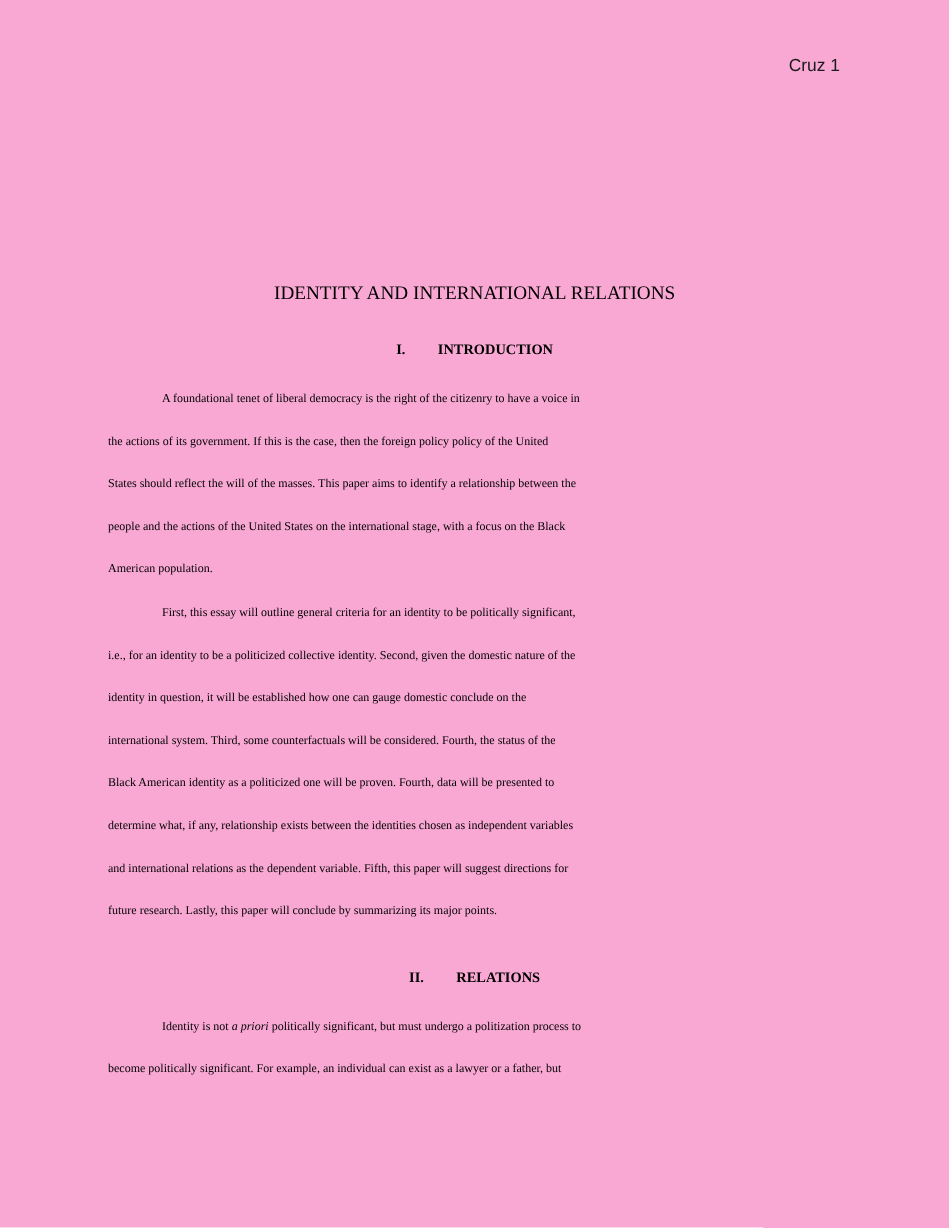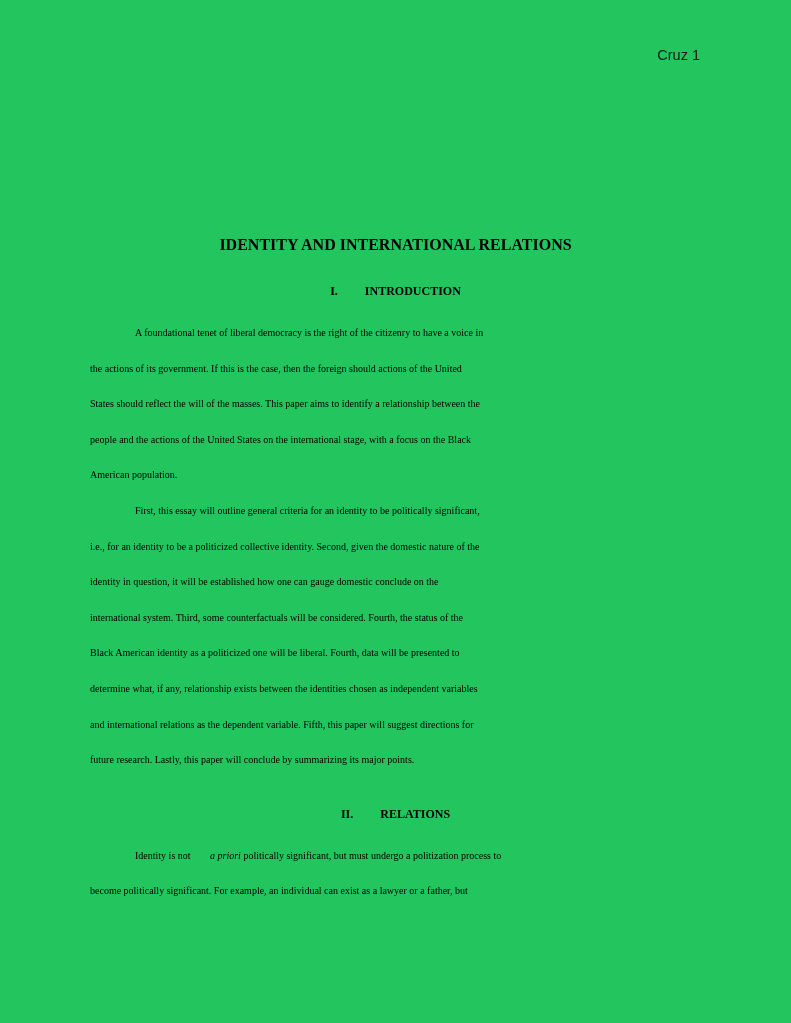--- a/index.html
+++ b/index.html
@@ -4,21 +4,21 @@
 <style>
   html, body {
     margin: 0;
     padding: 0;
     background: #ffffff;
   }
   .page {
     position: relative;
     width: 791px;
     height: 1023px;
-    background: #22c55e;
+    background: #f9a8d4;
     color: #000000;
     font-family: "Liberation Serif", "DejaVu Serif", serif;
     overflow: hidden;
   }
   .page-header {
     position: absolute;
     top: 46px;
     right: 91px;
     font-family: "Liberation Sans", "DejaVu Sans", sans-serif;
     font-size: 14.5px;
@@ -27,21 +27,21 @@
   }
   .content {
     position: absolute;
     left: 90px;
     top: 0;
     width: 611px;
   }
   .doc-title {
     margin-top: 235px;
     text-align: center;
-    font-weight: bold;
+    font-weight: normal;
     font-size: 16px;
     line-height: 20px;
   }
   .sec-heading {
     margin: 26px 0 14px 0;
     text-align: center;
     font-weight: bold;
     font-size: 12px;
     line-height: 20px;
   }
@@ -56,47 +56,46 @@
   }
   .line {
     height: 35.6px;
     white-space: nowrap;
   }
   .line.first {
     text-indent: 45px;
   }
   .italic {
     font-style: italic;
-    margin-left: 17px;
   }
 </style>
 </head>
 <body>
 
 <div class="page">
   <div class="page-header">
     <span>Cruz 1</span>
   </div>
   <div class="content">
     <div class="doc-title">IDENTITY AND INTERNATIONAL RELATIONS</div>
     <div id="sections">
         <div class="sec-heading"><span class="sec-num">I.</span><span class="sec-gap"></span><span class="sec-label">INTRODUCTION</span></div>
         <div class="para">
           <div class="line first">A foundational tenet of liberal democracy is the right of the citizenry to have a voice in</div>
-          <div class="line">the actions of its government. If this is the case, then the foreign should actions of the United</div>
+          <div class="line">the actions of its government. If this is the case, then the foreign policy policy of the United</div>
           <div class="line">States should reflect the will of the masses. This paper aims to identify a relationship between the</div>
           <div class="line">people and the actions of the United States on the international stage, with a focus on the Black</div>
           <div class="line">American population.</div>
         </div>
         <div class="para">
           <div class="line first">First, this essay will outline general criteria for an identity to be politically significant,</div>
           <div class="line">i.e., for an identity to be a politicized collective identity. Second, given the domestic nature of the</div>
           <div class="line">identity in question, it will be established how one can gauge domestic conclude on the</div>
           <div class="line">international system. Third, some counterfactuals will be considered. Fourth, the status of the</div>
-          <div class="line">Black American identity as a politicized one will be liberal. Fourth, data will be presented to</div>
+          <div class="line">Black American identity as a politicized one will be proven. Fourth, data will be presented to</div>
           <div class="line">determine what, if any, relationship exists between the identities chosen as independent variables</div>
           <div class="line">and international relations as the dependent variable. Fifth, this paper will suggest directions for</div>
           <div class="line">future research. Lastly, this paper will conclude by summarizing its major points.</div>
         </div>
         <div class="sec-heading"><span class="sec-num">II.</span><span class="sec-gap"></span><span class="sec-label">RELATIONS</span></div>
         <div class="para">
           <div class="line first"><span>Identity is not </span><span class="italic">a priori</span><span> politically significant, but must undergo a politization process to</span></div>
           <div class="line">become politically significant. For example, an individual can exist as a lawyer or a father, but</div>
         </div>
       </div>

